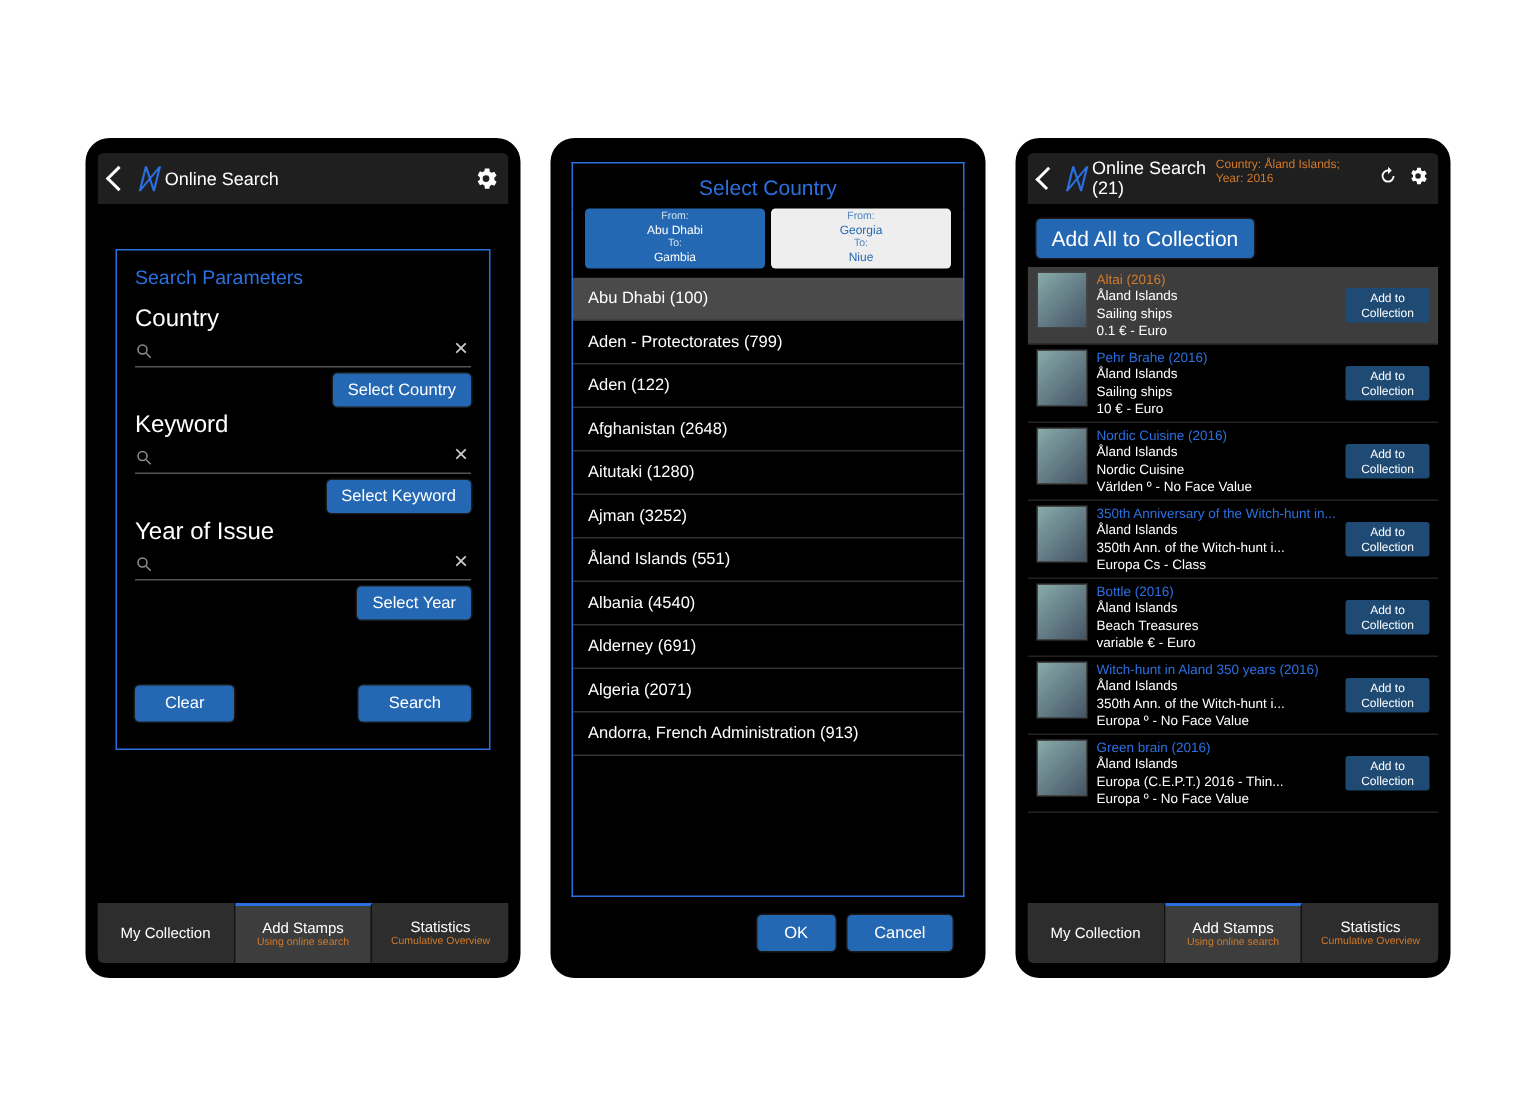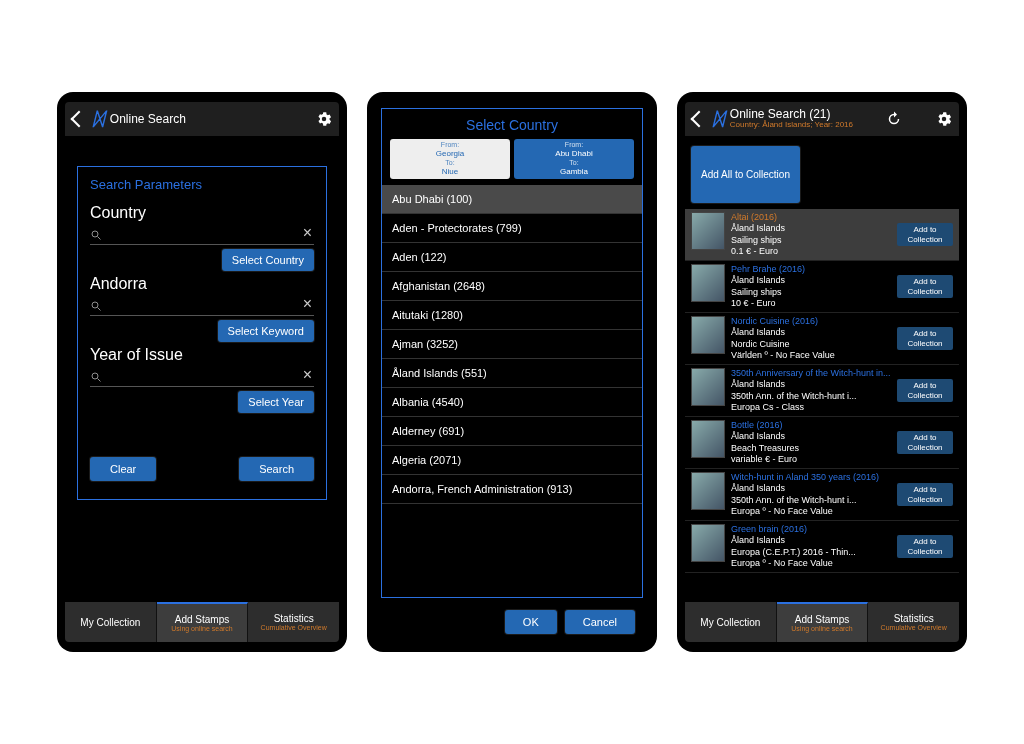--- a/index.html
+++ b/index.html
@@ -57,21 +57,21 @@
     font-weight: bold;
     font-size: 18px;
     font-style: italic;
   }
   .gear {
     margin-left: auto;
     width: 18px;
     height: 18px;
   }
   .gear svg, .refresh svg { fill: #fff; }
-  .topbar-titleblock { display:flex;flex-direction:column;line-height:1.1;}
+  .topbar-titleblock { display:flex;flex-direction:row;line-height:1.1;}
   .topbar-sub { color:#d17a2b;font-size:8px;}
   .content {
     flex: 1;
     overflow: hidden;
     display: flex;
     flex-direction: column;
   }
   
   .param-box {
     margin: 30px 12px 0 12px;
@@ -126,21 +126,21 @@
   .range-card.white{background:#eee;color:#2468b3;}
   .range-card .tolabel{font-size:7px;opacity:.8;}
   .country-list{flex:1;overflow:hidden;border-left:1px solid #2b70e0;border-right:1px solid #2b70e0;border-bottom:1px solid #2b70e0;margin:0 6px;}
   .country-item{color:#fff;font-size:11px;padding:8px 10px;border-bottom:1px solid #333;}
   .country-item.sel{background:#4a4a4a;padding-left:10px;}
   .okcancel{display:flex;gap:8px;justify-content:flex-end;padding:8px;margin:0 6px;}
   .okcancel .btn-blue{padding:6px 18px;}
 
   
   .addall{margin:6px;}
-  .addall .btn-blue{padding:23px 10px;font-size:10px;text-align:right;}
+  .addall .btn-blue{padding:5px 10px;font-size:14px;text-align:right;}
   .result-list{flex:1;overflow:hidden;}
   .result{display:flex;gap:6px;padding:3px 6px;align-items:flex-start;border-bottom:1px solid #222;}
   .result.sel{background:#3d3d3d;}
   .thumb{width:32px;height:36px;background:linear-gradient(135deg,#8aa,#456);flex-shrink:0;border:1px solid #444;}
   .rinfo{flex:1;font-size:9px;color:#fff;line-height:1.25;overflow:hidden;}
   .rtitle{color:#2b70e0;white-space:nowrap;overflow:hidden;text-overflow:ellipsis;}
   .rtitle.orange{color:#d17a2b;}
   .addbtn{background:#1e4a73;color:#fff;font-size:8px;width:56px;text-align:center;padding:2px 0;border-radius:2px;line-height:1.2;align-self:center;}
 </style>
 </head>
@@ -166,21 +166,21 @@
         <div class="field-row">
           <span class="mag"><svg viewBox="0 0 24 24">
                 <circle cx="10" cy="10" r="6"></circle>
                 <line x1="15" y1="15" x2="21" y2="21"></line>
               </svg></span>
           <input class="field-input" style="">
           <span class="clear-x">×</span>
         </div>
         <button class="btn-blue">Select Country</button>
 
-        <div class="field-label">Andorra</div>
+        <div class="field-label">Keyword</div>
         <div class="field-row">
           <span class="mag"><svg viewBox="0 0 24 24">
                 <circle cx="10" cy="10" r="6"></circle>
                 <line x1="15" y1="15" x2="21" y2="21"></line>
               </svg></span>
           <input class="field-input" style="">
           <span class="clear-x">×</span>
         </div>
         <button class="btn-blue">Select Keyword</button>
 
@@ -214,31 +214,31 @@
           <span class="sub">Cumulative Overview</span>
         </div>
     </div>
   </div>
 </div>
 
 <div class="phone">
   <div class="screen">
     <div class="sel-header">Select Country</div>
     <div class="range-row" id="range-row">
+        <div class="range-card blue">
+          <div class="tolabel">From:</div>
+          <div>Abu Dhabi</div>
+          <div class="tolabel">To:</div>
+          <div>Gambia</div>
+        </div>
         <div class="range-card white">
           <div class="tolabel">From:</div>
           <div>Georgia</div>
           <div class="tolabel">To:</div>
           <div>Niue</div>
-        </div>
-        <div class="range-card blue">
-          <div class="tolabel">From:</div>
-          <div>Abu Dhabi</div>
-          <div class="tolabel">To:</div>
-          <div>Gambia</div>
         </div>
       </div>
     <div class="country-list" id="country-list">
         <div class="country-item sel">Abu Dhabi (100)</div>
         <div class="country-item">Aden - Protectorates (799)</div>
         <div class="country-item">Aden (122)</div>
         <div class="country-item">Afghanistan (2648)</div>
         <div class="country-item">Aitutaki (1280)</div>
         <div class="country-item">Ajman (3252)</div>
         <div class="country-item">Åland Islands (551)</div>

